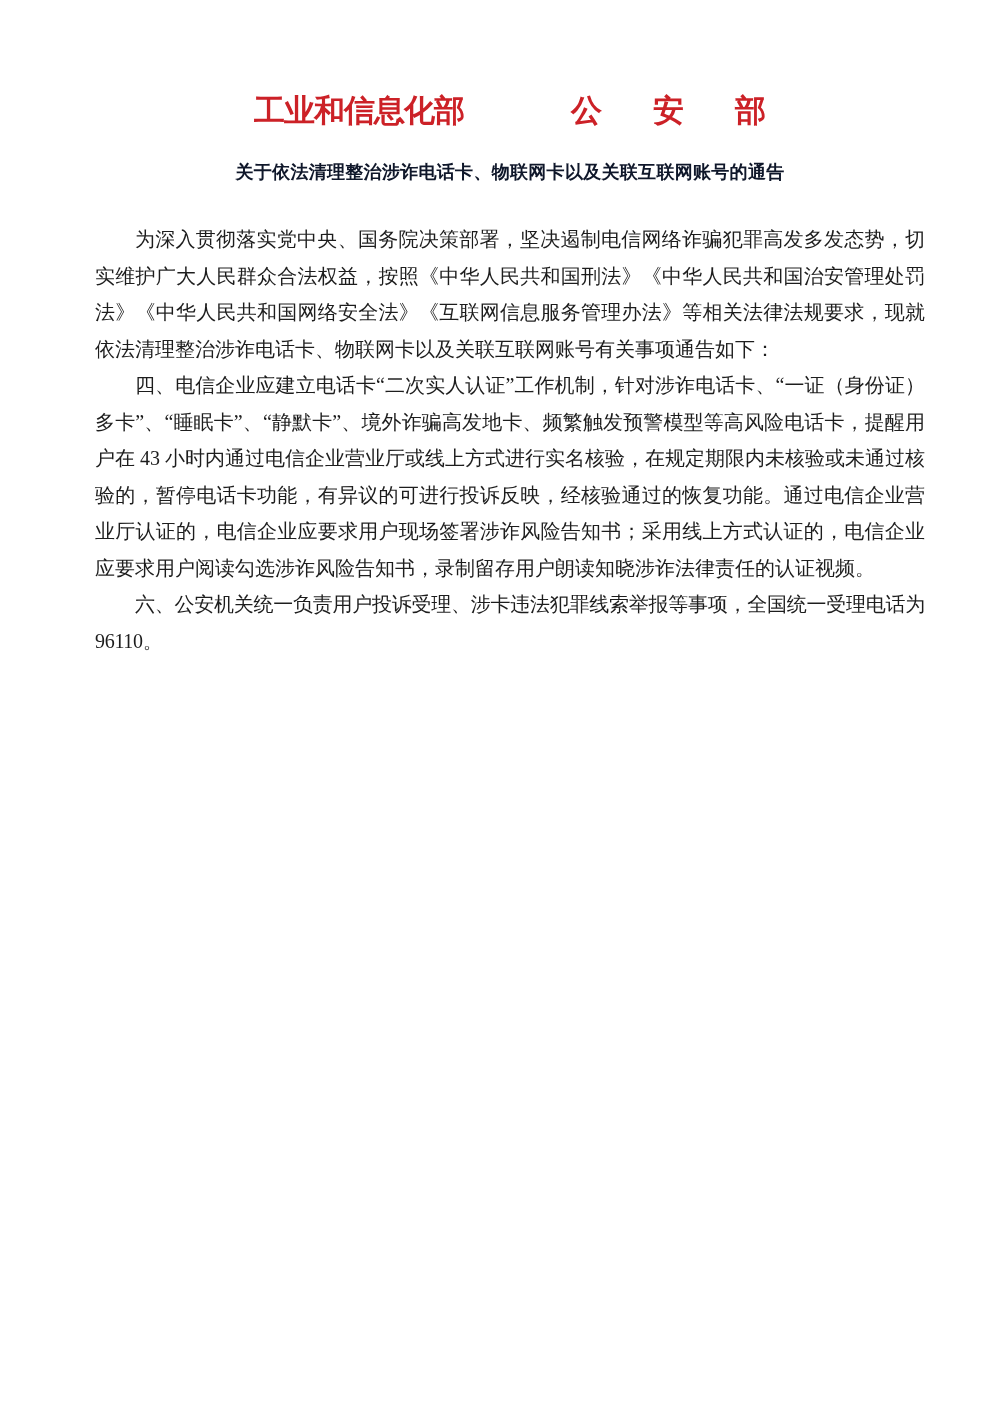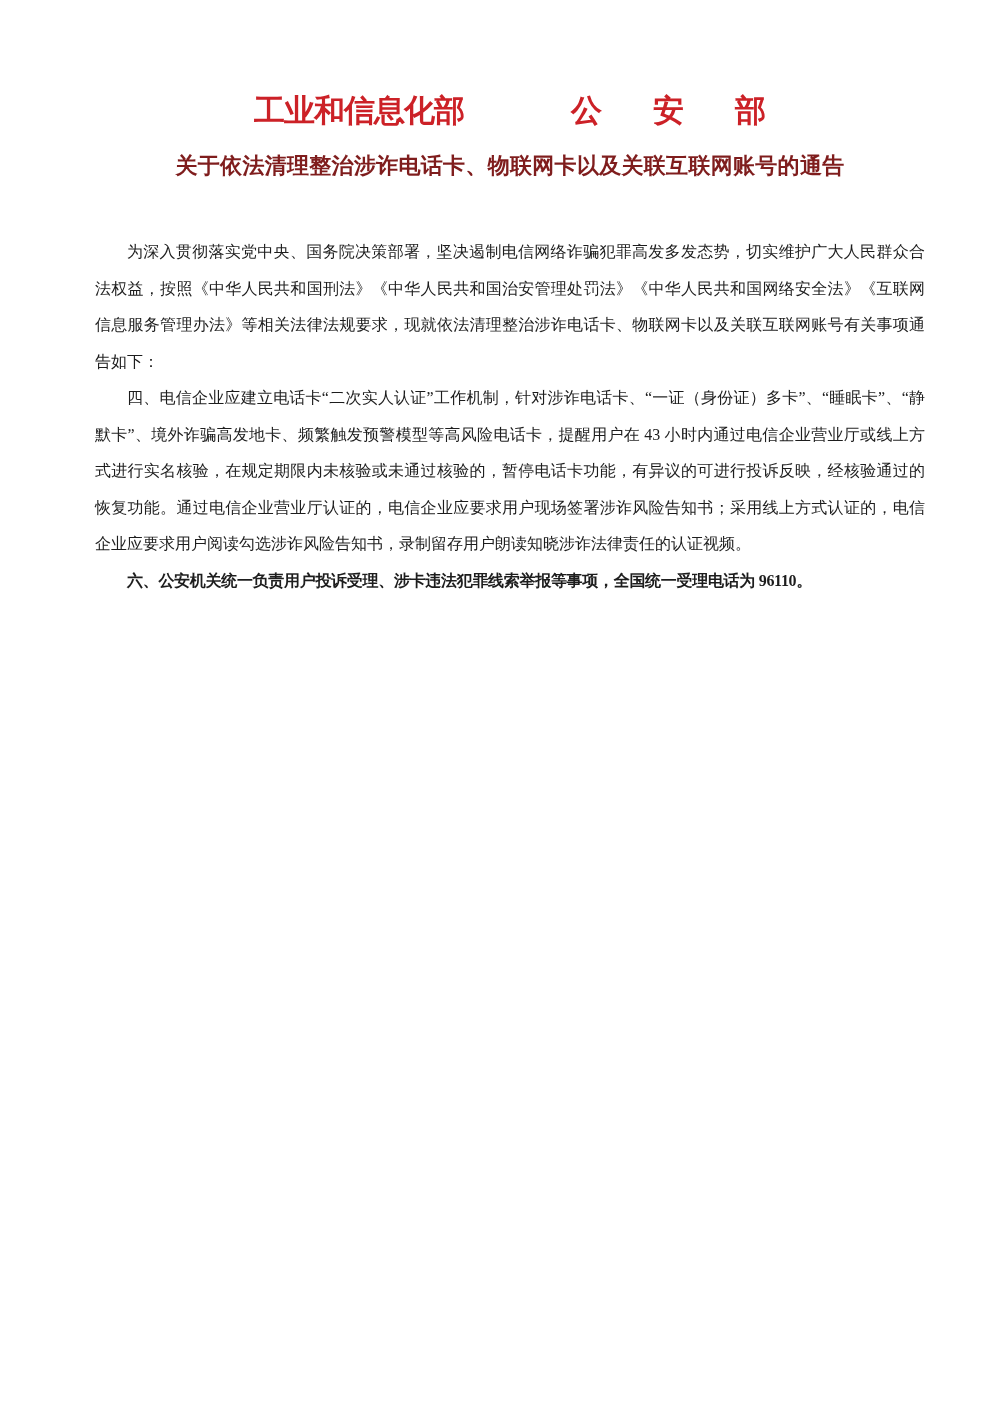--- a/index.html
+++ b/index.html
@@ -16,31 +16,31 @@
     position:absolute; left:95px; top:92px; width:830px;
   }
   .gov-header {
     display:flex; justify-content:center; align-items:baseline;
     color:var(--header-red,#cc2127);
     font-weight:bold; line-height:38px; white-space:nowrap;
   }
   .ministry-left { font-size:31px; letter-spacing:-1px; }
   .ministry-right { font-size:31px; margin-left:107px; letter-spacing:51px; margin-right:-51px; }
   .doc-title {
-    text-align:center; font-size:22px; font-weight:bold;
-    color:#7f1d1d; margin-top:19px; line-height:34px; letter-spacing:0.3px;
+    text-align:center; font-size:18px; font-weight:bold;
+    color:#0f172a; margin-top:25px; line-height:34px; letter-spacing:0.3px;
   }
   .body-text {
-    margin-top:51px;
-    font-size:16px; line-height:36.5px;
+    margin-top:32px;
+    font-size:20px; line-height:36.5px;
     color:var(--body-ink,#1d1d1d);
     text-align:justify; text-justify:inter-ideograph;
   }
   .body-text p { margin:0; text-indent:2em; }
-  .body-text p.tight { letter-spacing:-0.3px;font-weight:bold; }
+  .body-text p.tight { letter-spacing:-0.3px; }
   .seal-area { position:absolute; top:1101px; left:0; width:100%; height:180px; }
   .seal { position:absolute; color:var(--seal-red,#dd3236); }
   .seal svg { display:block; width:100%; height:100%; }
   .seal-miit { left:313px; top:2px; width:150px; height:152px; }
   .seal-mps  { left:522px; top:0; width:164px; height:164px; }
   .stamp-name {
     position:absolute; white-space:nowrap; font-weight:bold; color:#2b2b2b;
   }
   .seal-miit .stamp-name {
     left:9px; top:93px; font-size:18px; letter-spacing:1px; transform:rotate(2deg);

